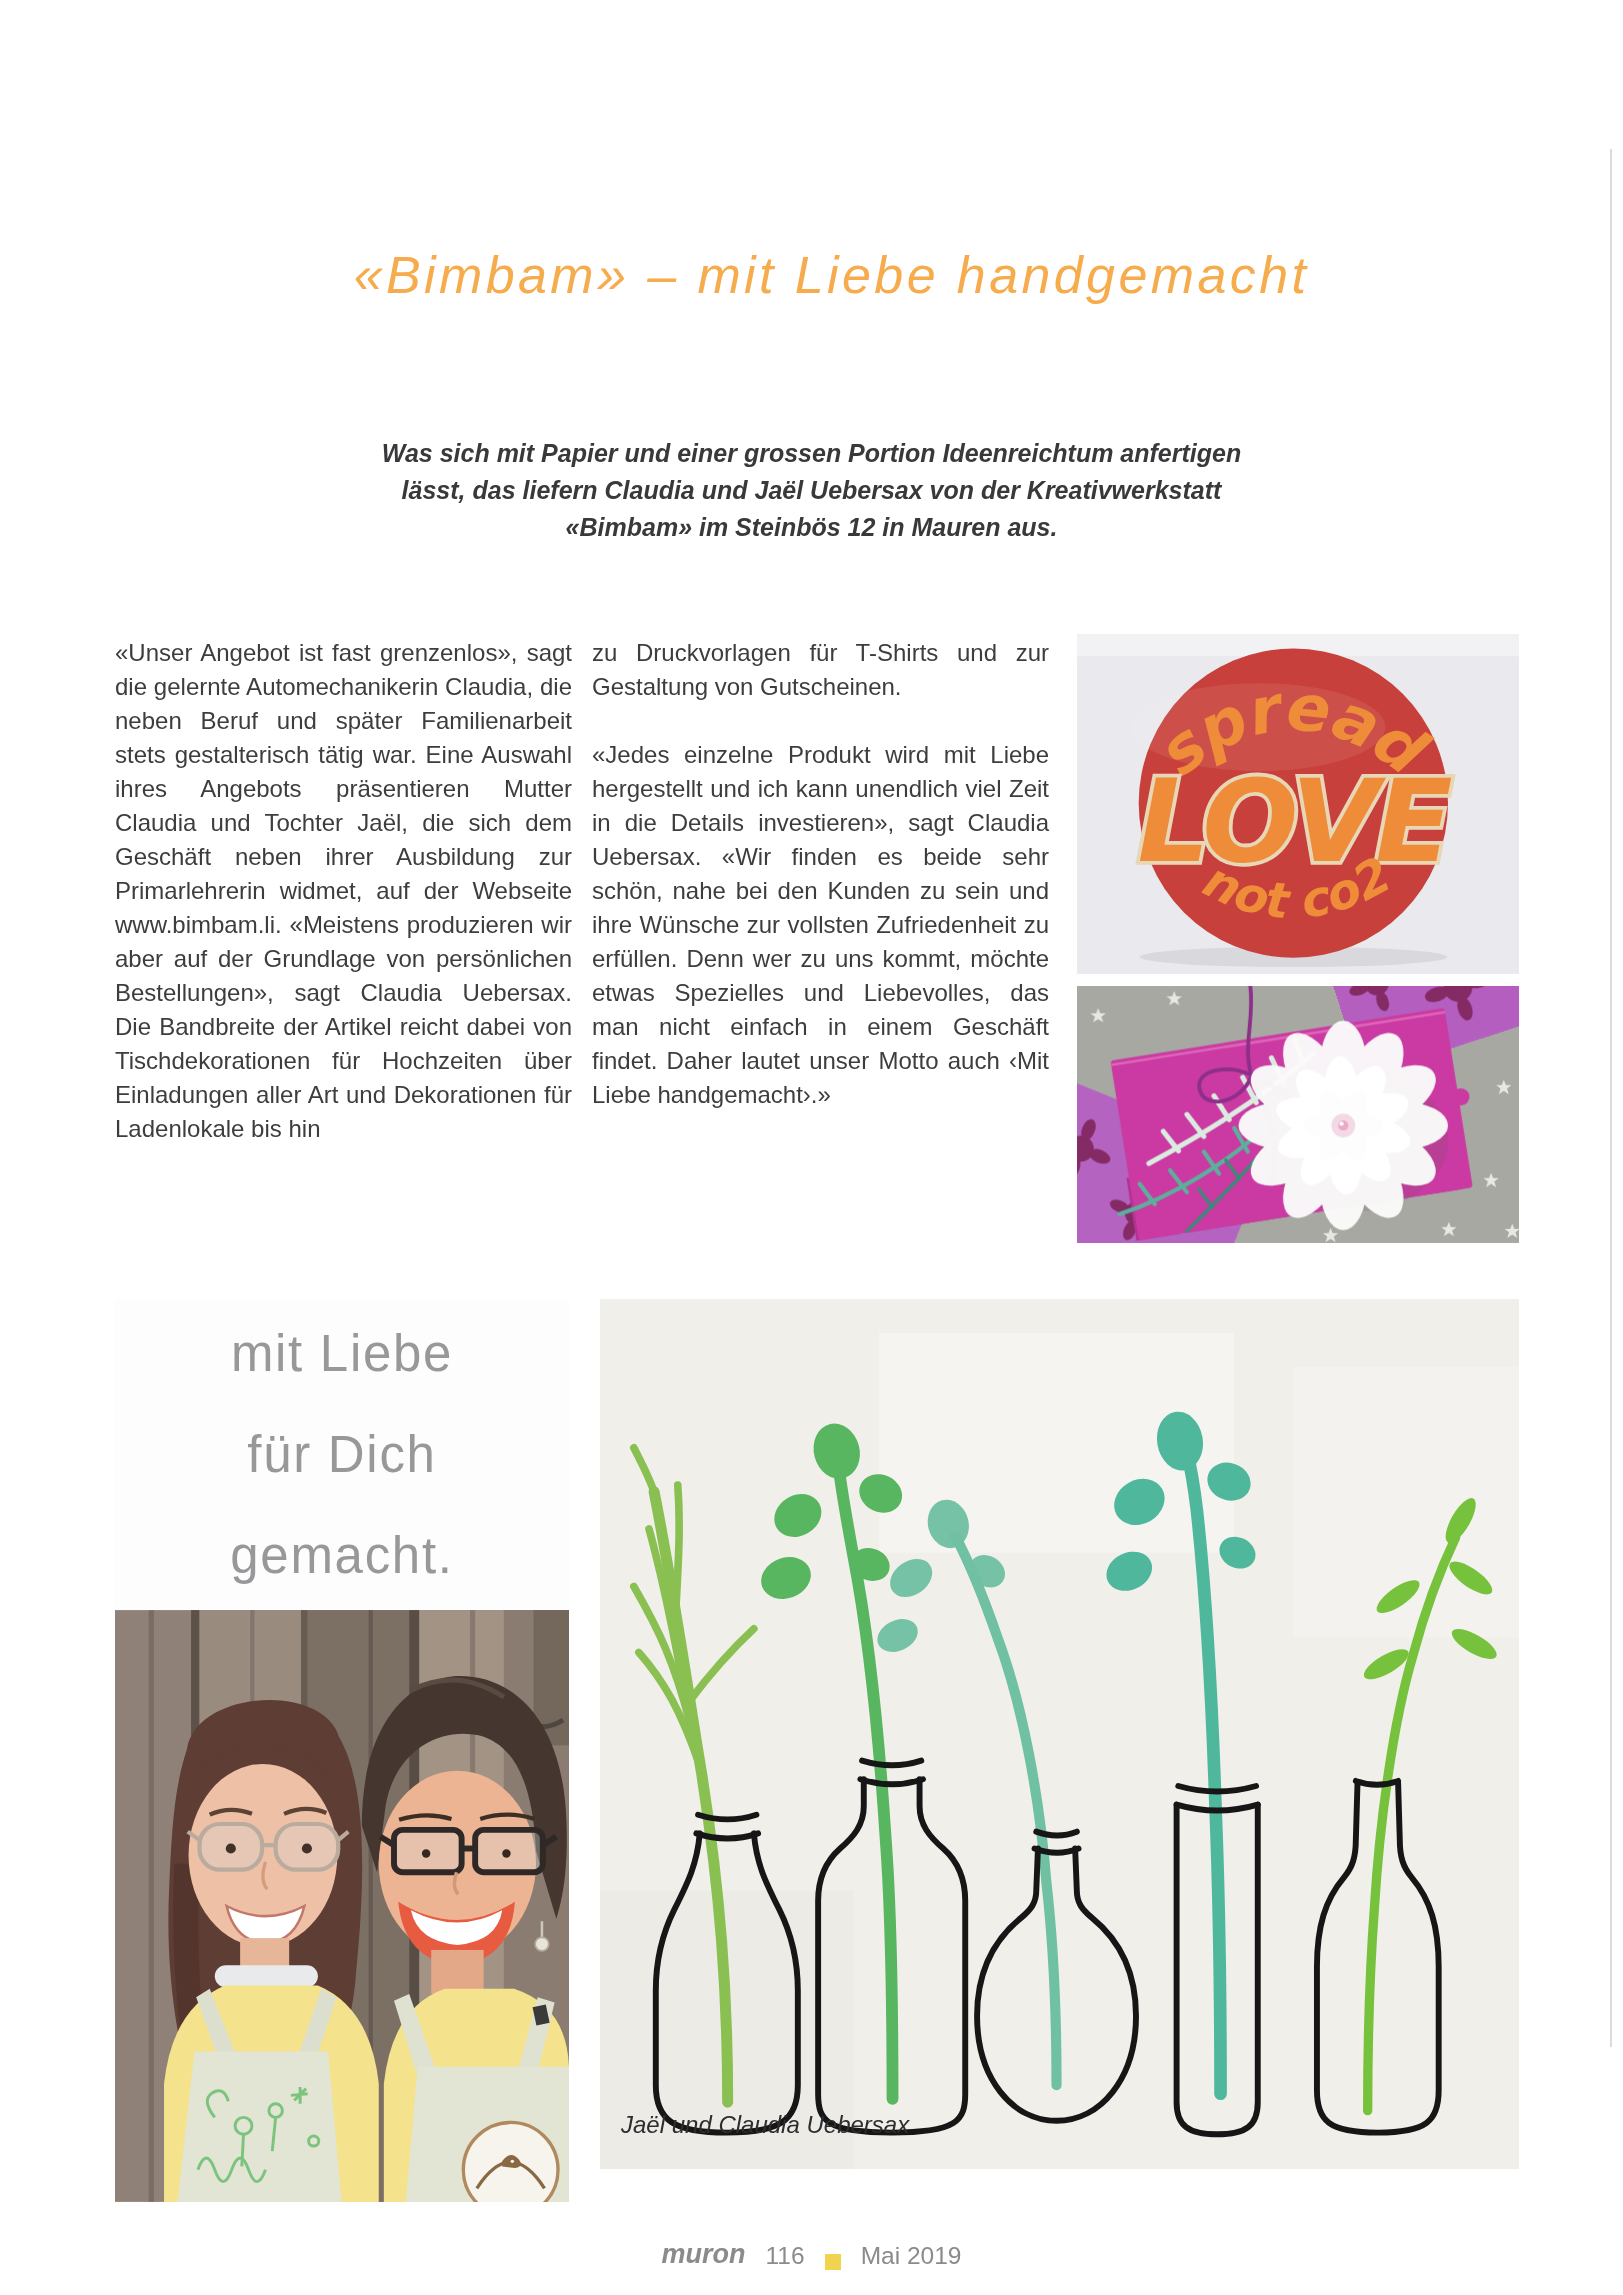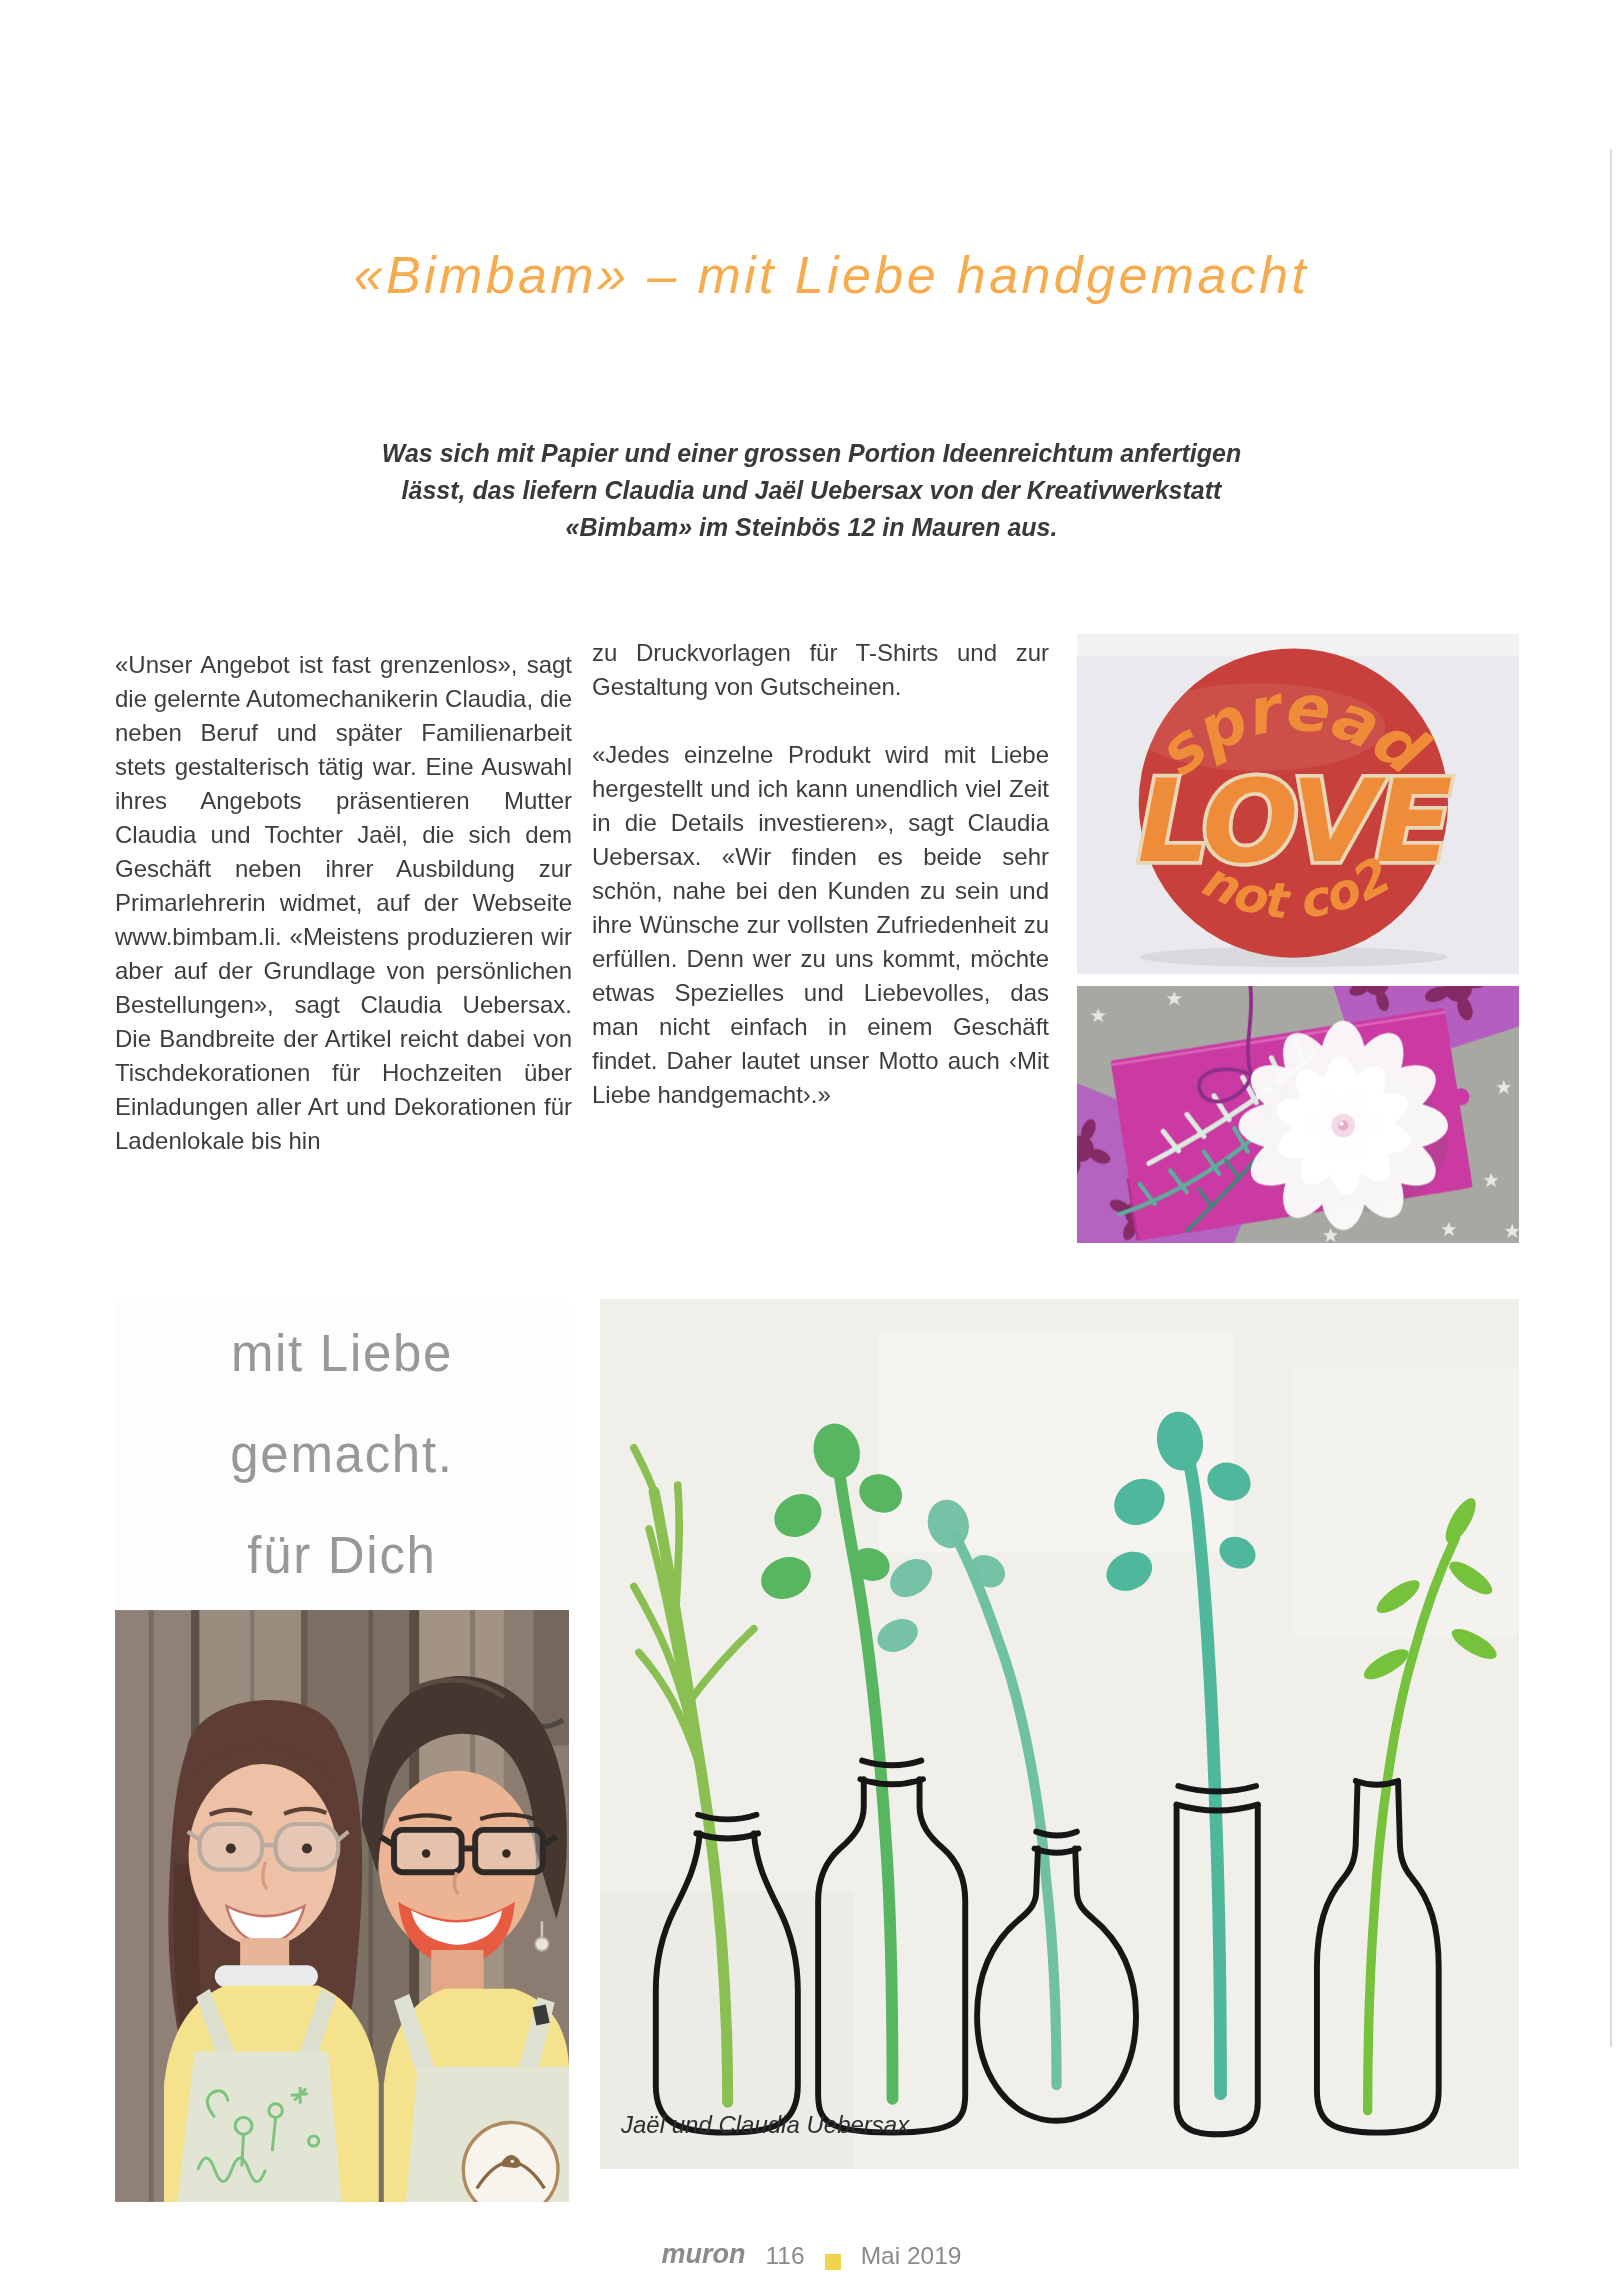--- a/index.html
+++ b/index.html
@@ -16,21 +16,21 @@
          font-size:52px;font-style:italic;font-weight:400;color:#f6ab4d;
          letter-spacing:3.4px;white-space:nowrap;padding-left:20px;}
 
   .lead{position:absolute;top:435px;left:0;width:100%;text-align:center;
         font-size:25px;line-height:37px;font-style:italic;font-weight:700;color:#39393b;}
 
   .col{position:absolute;top:636px;width:457px;font-size:24px;line-height:34px;
        text-align:justify;color:#3d3d3f;}
   .col p{margin:0;}
   .col p + p{margin-top:34px;}
-  .col-left{left:115px;margin-top:12px;}
+  .col-left{left:115px;}
   .col-right{left:592px;}
 
   .img-frame{position:absolute;overflow:hidden;}
   .sticker{left:1077px;top:634px;width:442px;height:340px;}
   .envelope{left:1077px;top:986px;width:442px;height:257px;}
   .quote-card{left:115px;top:1299px;width:454px;height:311px;background:#fdfdfd;
               display:flex;flex-direction:column;justify-content:center;text-align:center;
               color:#98989a;font-size:51px;line-height:101px;font-weight:300;letter-spacing:1.7px;}
   .portrait{left:115px;top:1610px;width:454px;height:592px;}
   .illustration{left:600px;top:1299px;width:919px;height:870px;}
@@ -210,22 +210,22 @@
         </g>
         <circle r="14" fill="#f3d9e6"></circle>
         <circle r="6" fill="#eaa9c6"></circle>
         <circle cx="-2" cy="-2" r="2.5" fill="#ffffff"></circle>
       </g>
     </svg>
   </div>
 
   <div class="img-frame quote-card">
     <div>mit Liebe</div>
+    <div>für Dich</div>
     <div>gemacht.</div>
-    <div>für Dich</div>
   </div>
 
   <div class="img-frame portrait">
     <svg viewBox="0 0 537 700" width="454" height="592">
       <rect width="537" height="700" fill="#8f8177"></rect>
       <rect x="90" width="10" height="700" fill="#5c5249"></rect>
       <rect x="100" width="120" height="700" fill="#9a8b7f"></rect>
       <rect x="220" width="8" height="700" fill="#665c52"></rect>
       <rect x="228" width="120" height="700" fill="#7c6f64"></rect>
       <rect x="348" width="12" height="700" fill="#584e46"></rect>

